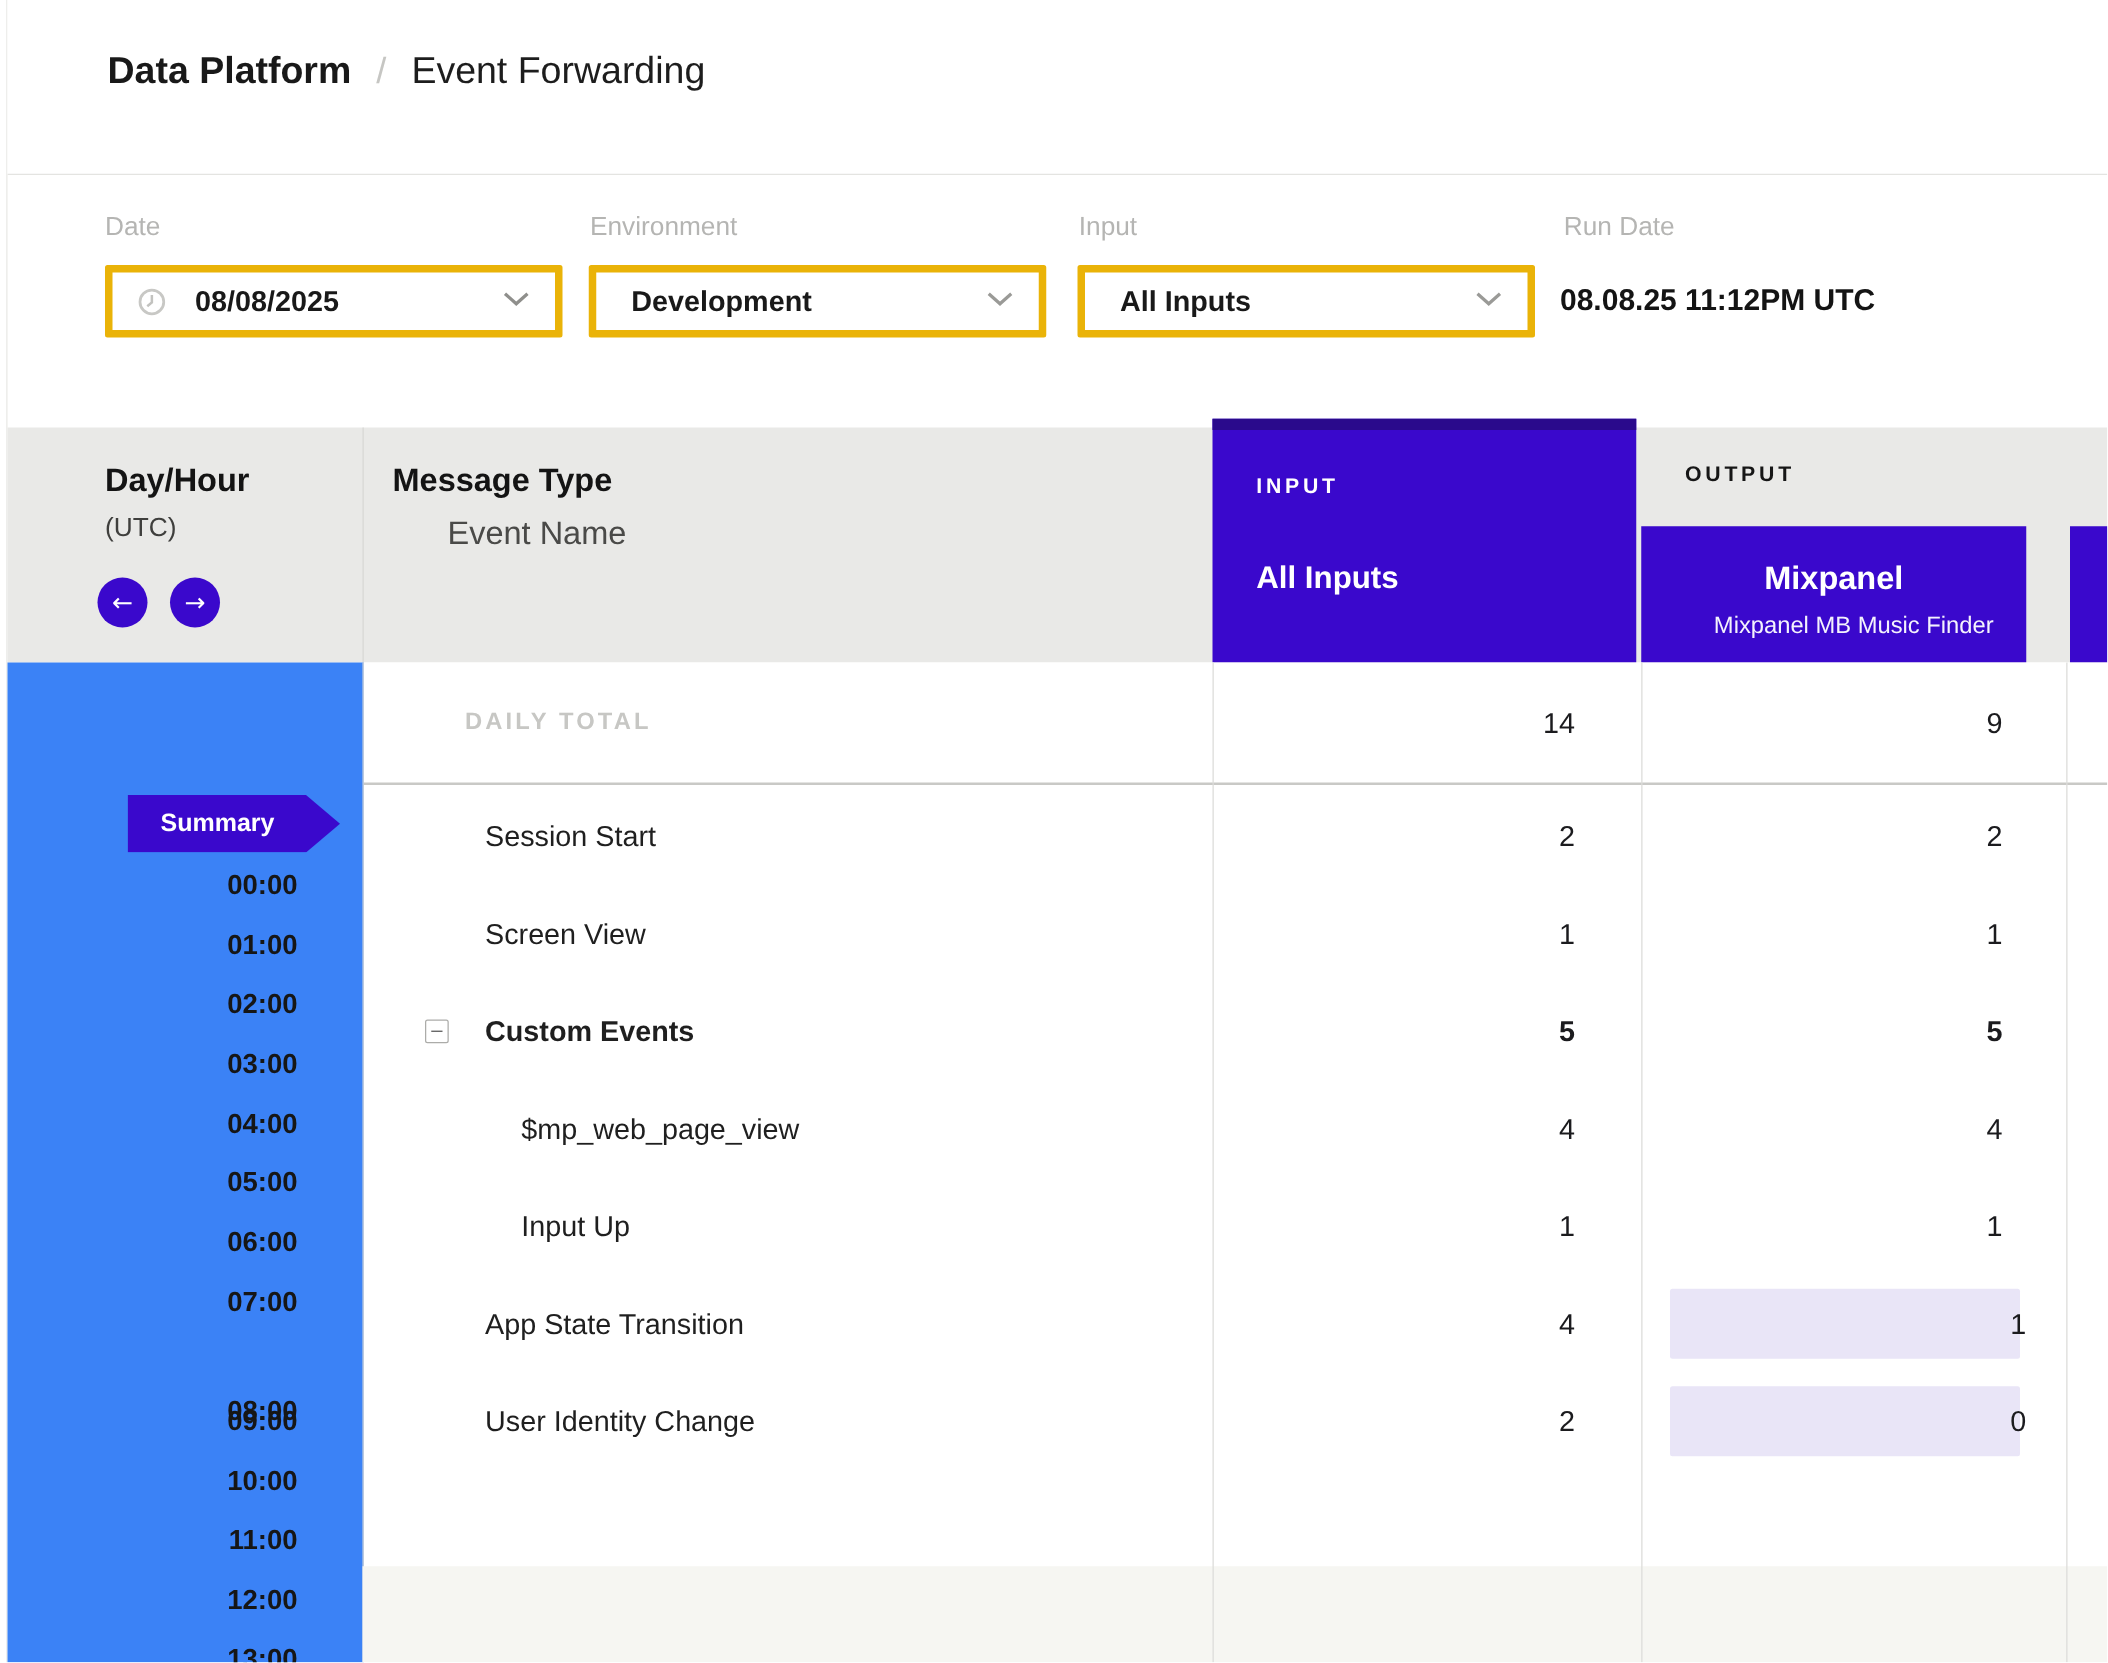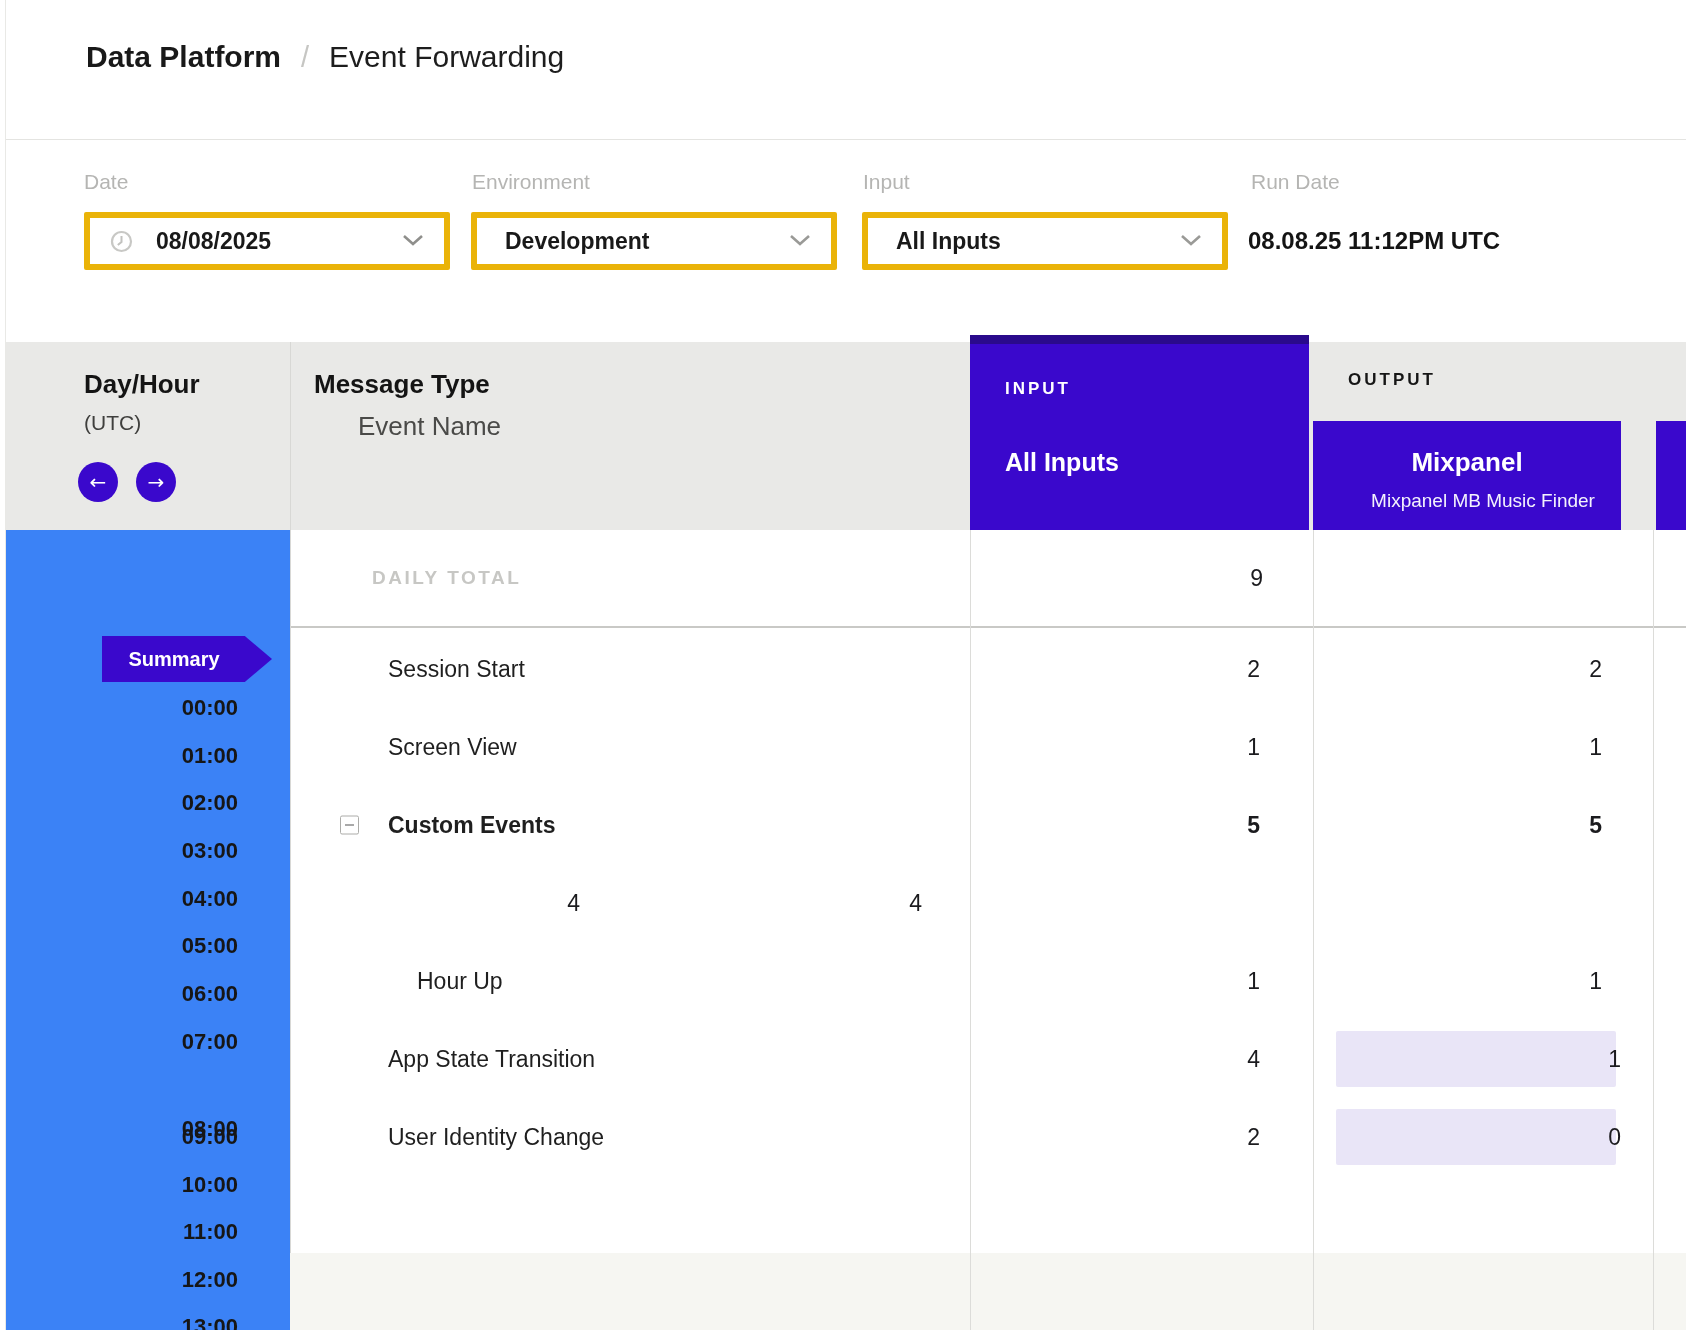--- a/index.html
+++ b/index.html
@@ -170,20 +170,21 @@
   </div>
 
   <div class="out-col-header mixpanel">
     <div class="mix-title">Mixpanel</div>
     <div class="mix-sub">Mixpanel MB Music Finder</div>
   </div>
   <div class="out-col-header extra-col"></div>
 
   <div class="total-row">
     <div class="total-label">DAILY TOTAL</div>
+    <div class="cell-in">14</div>
     <div class="cell-out">
         <span class="num">9</span>
       </div>
   </div>
 
   <div class="rows" id="rows">
       <div class="trow">
         <div class="row-label">
           <span class="txt">Session Start</span>
         </div>
@@ -207,28 +208,31 @@
             <span class="minus"></span>
           </span>
           <span class="txt">Custom Events</span>
         </div>
         <div class="cell-in">5</div>
         <div class="cell-out">
           <span class="num">5</span>
         </div>
       </div>
       <div class="trow indent">
+        <div class="row-label">
+          <span class="txt">$mp_web_page_view</span>
+        </div>
         <div class="cell-in">4</div>
         <div class="cell-out">
           <span class="num">4</span>
         </div>
       </div>
       <div class="trow indent">
         <div class="row-label">
-          <span class="txt">Hour Up</span>
+          <span class="txt">Input Up</span>
         </div>
         <div class="cell-in">1</div>
         <div class="cell-out">
           <span class="num">1</span>
         </div>
       </div>
       <div class="trow">
         <div class="row-label">
           <span class="txt">App State Transition</span>
         </div>

